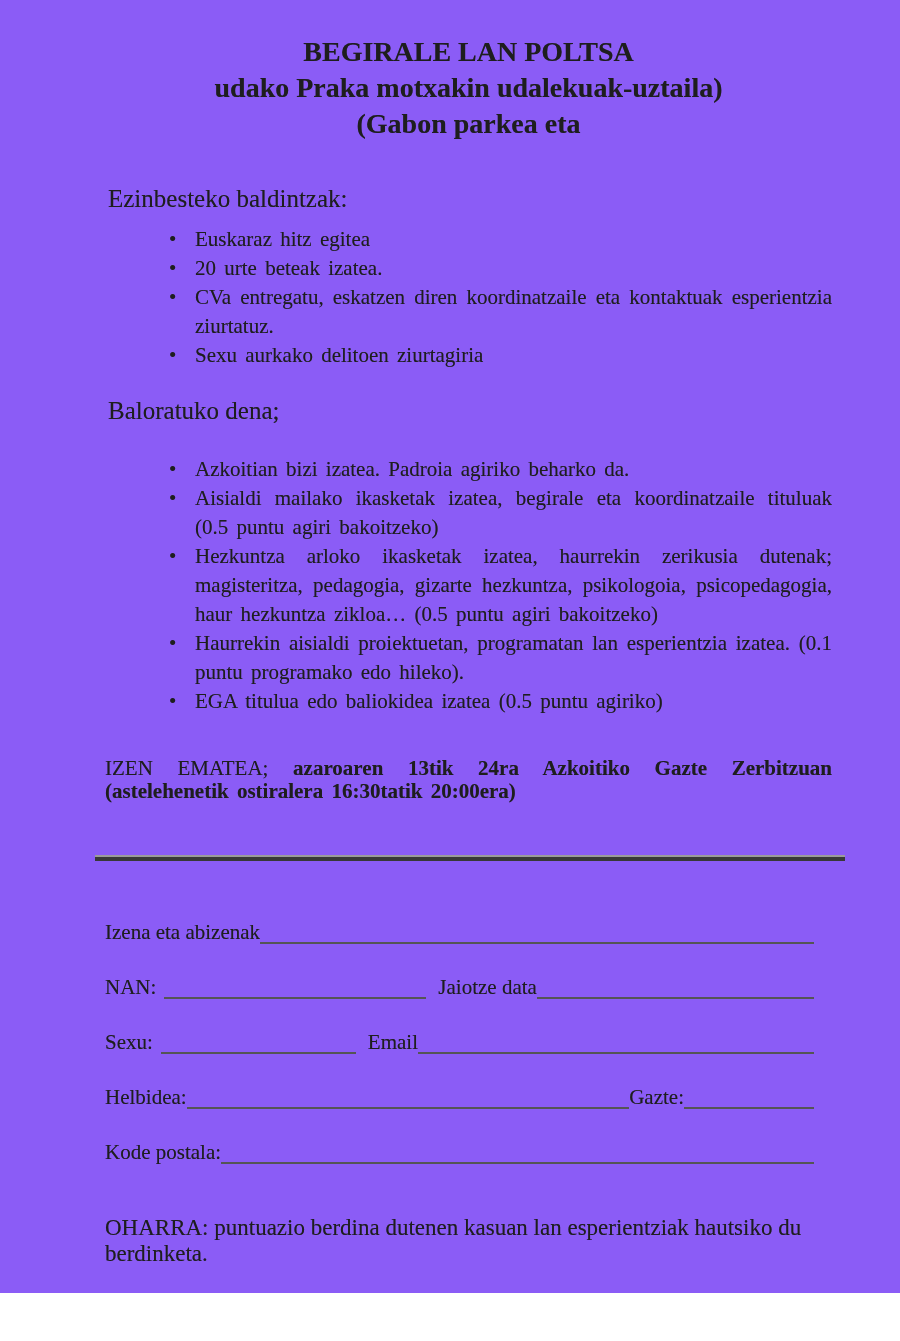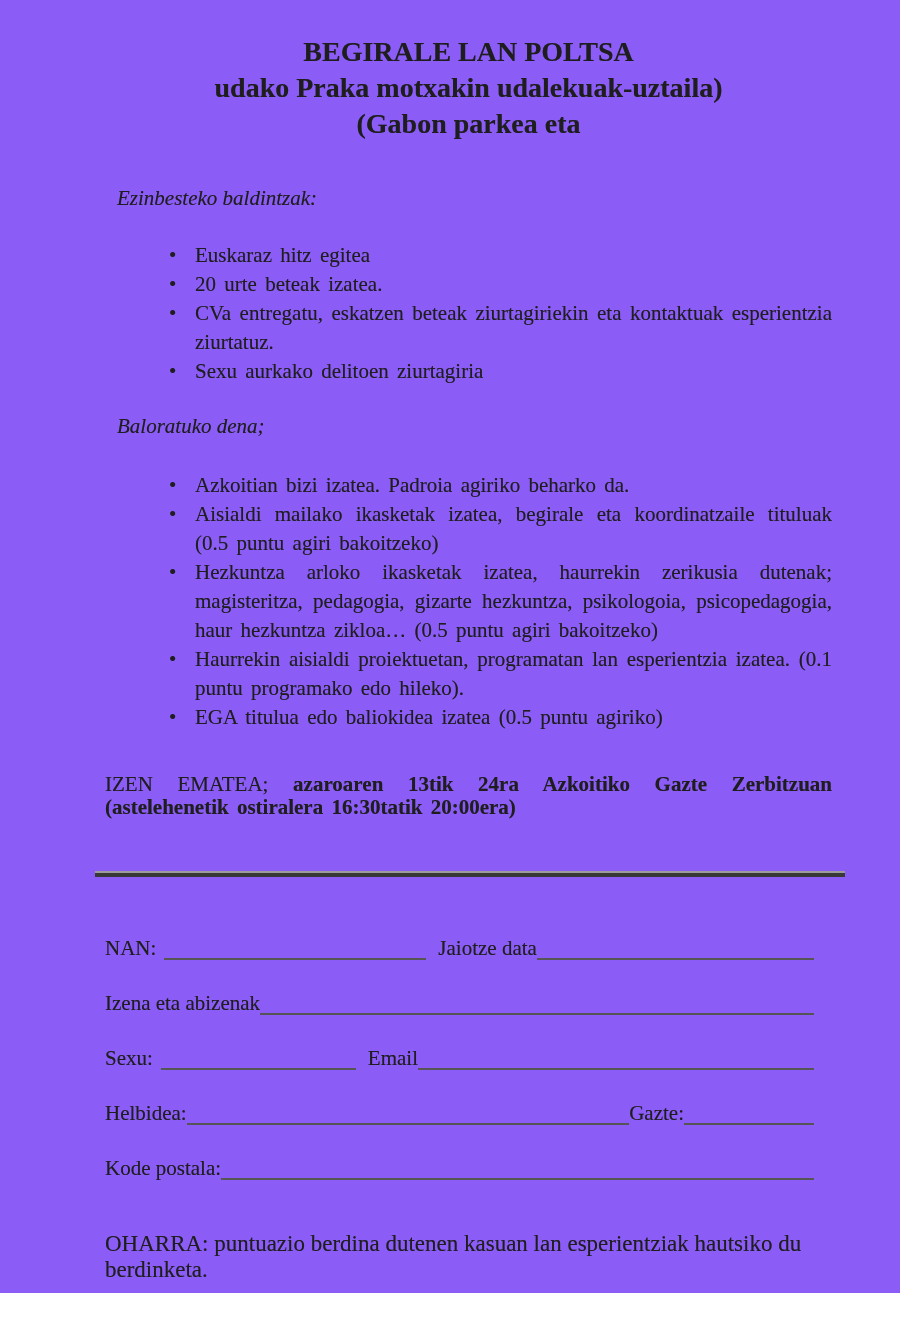--- a/index.html
+++ b/index.html
@@ -17,34 +17,33 @@
     padding: 34px 68px 0 105px; 
   }
   .doc-title {
     margin: 0;
     font-size: 28px;
     line-height: 36px;
     font-weight: bold;
     text-align: center;
   }
   .sec-head {
-    margin: 12px;
-    font-size: 21px;
+    margin: 3px;
+    font-size: 25px;
     line-height: 29px;
     font-weight: normal;
-    font-style: italic;
   }
   .sec-head.req { margin-top: 42px; }
   .sec-head.val { margin-top: 26px; }
   ul.blist {
     list-style: none;
     margin: 0;
     padding: 0;
   }
-  ul.blist.first { margin-top: 28px; }
+  ul.blist.first { margin-top: 12px; }
   ul.blist.second { margin-top: 30px; }
   ul.blist li {
     position: relative;
     padding-left: 90px;
     font-size: 21px;
     line-height: 29px;
     text-align: justify;
     word-spacing: 3px;
   }
   ul.blist li::before {
@@ -105,47 +104,47 @@
       <span style="display:block">BEGIRALE LAN POLTSA</span>
       <span style="display:block">udako Praka motxakin udalekuak-uztaila)</span>
       <span style="display:block">(Gabon parkea eta</span>
     </h1>
 
     <p class="sec-head req">Ezinbesteko baldintzak:</p>
 
     <ul class="blist first">
       <li>Euskaraz hitz egitea</li>
       <li>20 urte beteak izatea.</li>
-      <li>CVa entregatu, eskatzen beteak ziurtagiriekin eta kontaktuak esperientzia ziurtatuz.</li>
+      <li>CVa entregatu, eskatzen diren koordinatzaile eta kontaktuak esperientzia ziurtatuz.</li>
       <li>Sexu aurkako delitoen ziurtagiria</li>
     </ul>
 
     <p class="sec-head val">Baloratuko dena;</p>
 
     <ul class="blist second">
       <li>Azkoitian bizi izatea. Padroia agiriko beharko da.</li>
       <li>Aisialdi mailako ikasketak izatea, begirale eta koordinatzaile tituluak (0.5 puntu agiri bakoitzeko)</li>
       <li>Hezkuntza arloko ikasketak izatea, haurrekin zerikusia dutenak; magisteritza, pedagogia, gizarte hezkuntza, psikologoia, psicopedagogia, haur hezkuntza zikloa… (0.5 puntu agiri bakoitzeko)</li>
       <li>Haurrekin aisialdi proiektuetan, programatan lan esperientzia izatea. (0.1 puntu programako edo hileko).</li>
       <li>EGA titulua edo baliokidea izatea (0.5 puntu agiriko)</li>
     </ul>
 
     <p class="registration"><span>IZEN EMATEA;</span> <span class="bold">azaroaren 13tik 24ra Azkoitiko Gazte Zerbitzuan (astelehenetik ostiralera 16:30tatik 20:00era)</span></p>
 
     <div class="divider"></div>
 
     <div class="form-area">
       <div class="form-row">
+        <span class="flabel">Izena eta abizenak</span>
+        <span class="fline grow"></span>
+      </div>
+      <div class="form-row">
         <span class="flabel">NAN:</span>
         <span class="fline w262"></span>
         <span class="flabel gap-left">Jaiotze data</span>
-        <span class="fline grow"></span>
-      </div>
-      <div class="form-row">
-        <span class="flabel">Izena eta abizenak</span>
         <span class="fline grow"></span>
       </div>
       <div class="form-row">
         <span class="flabel">Sexu:</span>
         <span class="fline w195"></span>
         <span class="flabel gap-left">Email</span>
         <span class="fline grow"></span>
       </div>
       <div class="form-row">
         <span class="flabel">Helbidea:</span>

